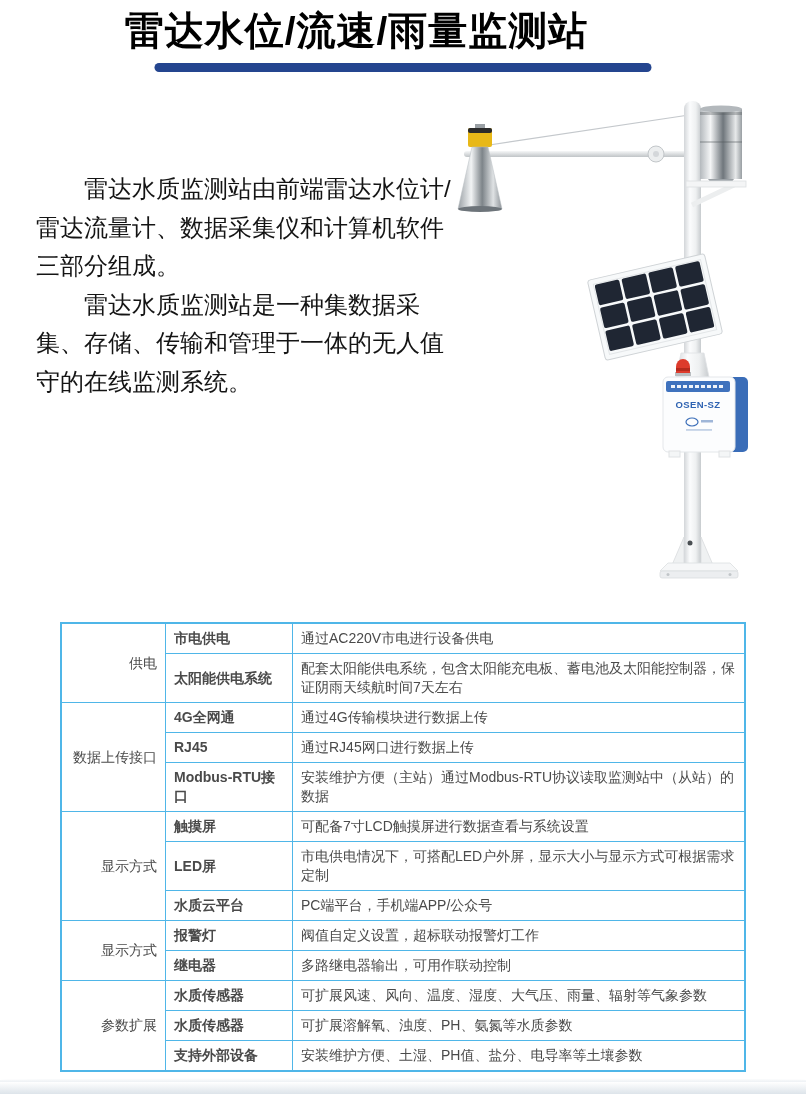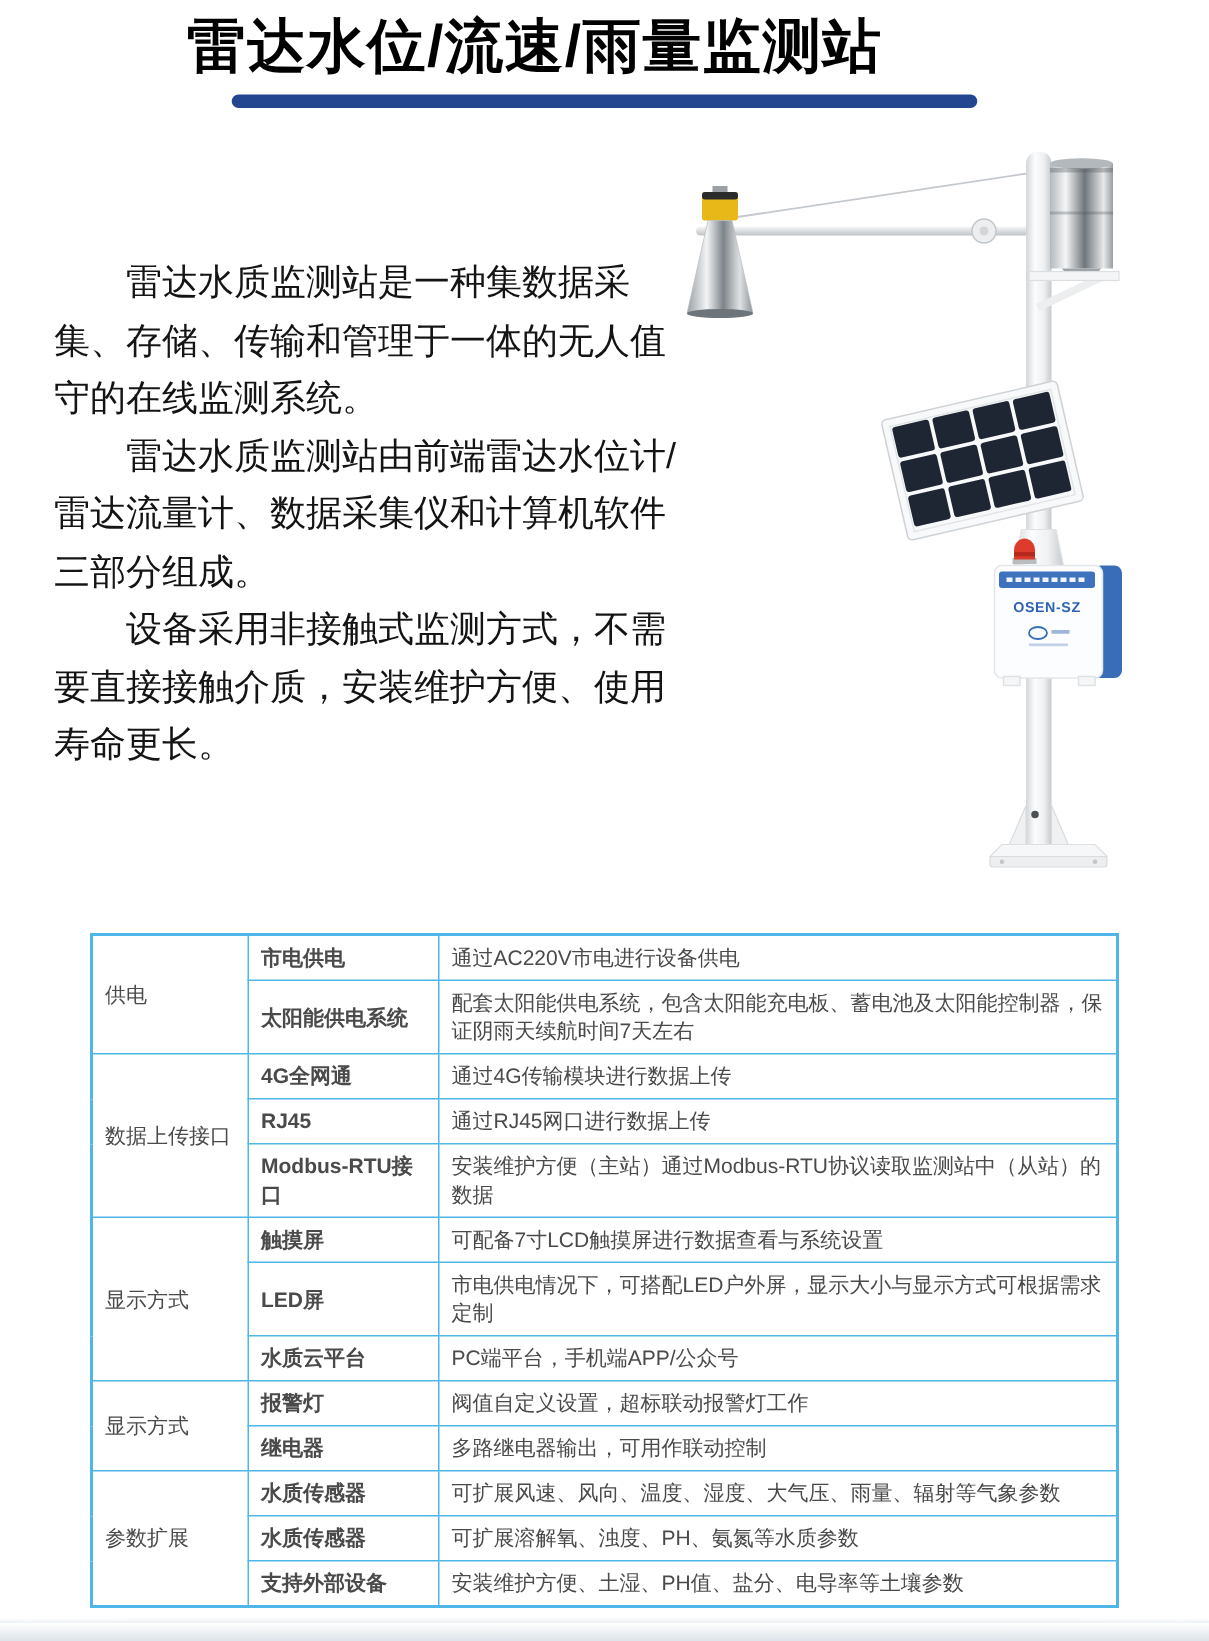--- a/index.html
+++ b/index.html
@@ -25,21 +25,21 @@
   
   .station{position:absolute;left:436px;top:85px;width:370px;height:520px;}
   
   table.spec{
     position:absolute;left:60px;top:622px;width:686px;
     border-collapse:collapse;table-layout:fixed;
     font-size:14px;line-height:19px;color:#4a4a4a;
     border:2px solid #4fb6e8;background:#fff;
   }
   table.spec td{border:1px solid #4fb6e8;padding:5px 8px;vertical-align:middle;}
-  td.group{width:87px;text-align:left;padding:5px 2px;}
+  td.group{width:87px;text-align:right;padding:5px 2px;}
   td.item{width:110px;padding-left:13px;font-weight:bold;}
   td.desc{padding-left:19px;}
   
   .footer-band{
     position:absolute;left:0;bottom:0;width:806px;height:12px;
     background:linear-gradient(180deg,rgba(226,232,238,0) 0%,#dde4ea 100%);
   }
   .footer-band:before{
     content:"";position:absolute;left:0;top:-4px;width:806px;height:4px;
     background:linear-gradient(180deg,rgba(236,240,244,0),rgba(226,232,238,.6));
@@ -47,23 +47,22 @@
   }
   svg text{font-family:"Liberation Sans","DejaVu Sans",sans-serif;}
 </style>
 </head>
 <body>
 
 <h1 class="page-title">雷达水位/流速/雨量监测站</h1>
 <div class="title-underline"></div>
 
 <div class="intro">
+  <p>雷达水质监测站由前端雷达水位计/雷达流量计、数据采集仪和计算机软件三部分组成。</p>
   <p>雷达水质监测站是一种集数据采集、存储、传输和管理于一体的无人值守的在线监测系统。</p>
-  <p>雷达水质监测站由前端雷达水位计/雷达流量计、数据采集仪和计算机软件三部分组成。</p>
-  <p>设备采用非接触式监测方式，不需要直接接触介质，安装维护方便、使用寿命更长。</p>
 </div>
 
 <svg class="station" viewBox="0 0 370 520" xmlns="http://www.w3.org/2000/svg">
   <defs>
     <linearGradient id="poleGrad" x1="0" y1="0" x2="1" y2="0">
       <stop offset="0" stop-color="#d3d6d9"></stop>
         <stop offset="0.35" stop-color="#fbfcfd"></stop>
       <stop offset="0.7" stop-color="#eef0f1"></stop>
         <stop offset="1" stop-color="#c7cbce"></stop>
     </linearGradient>

